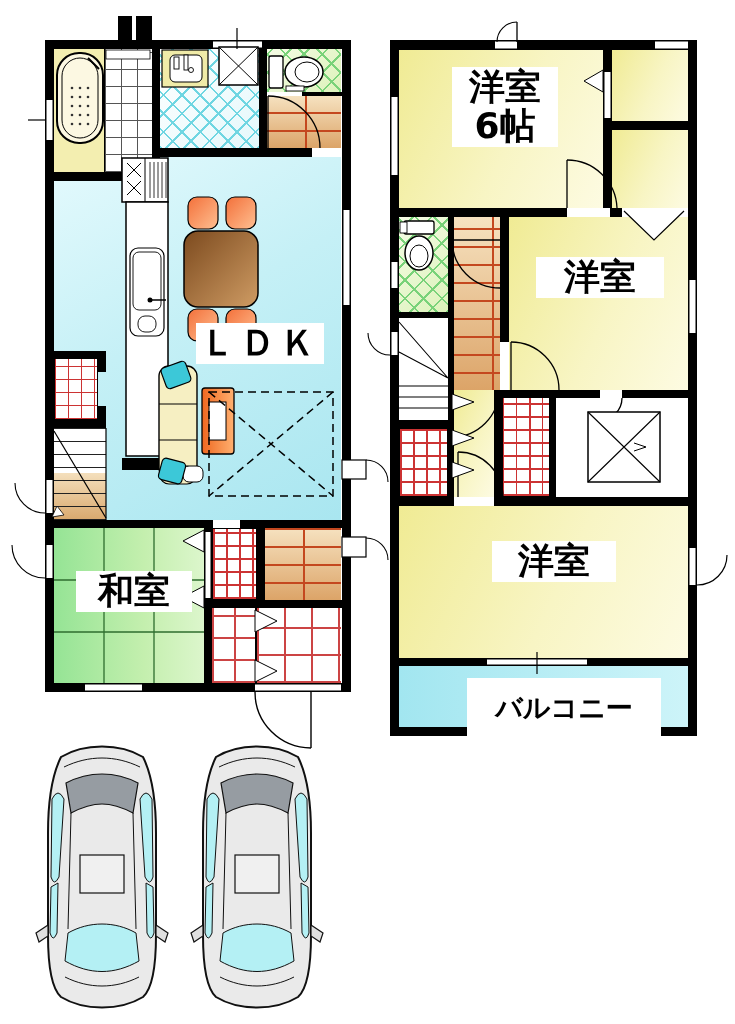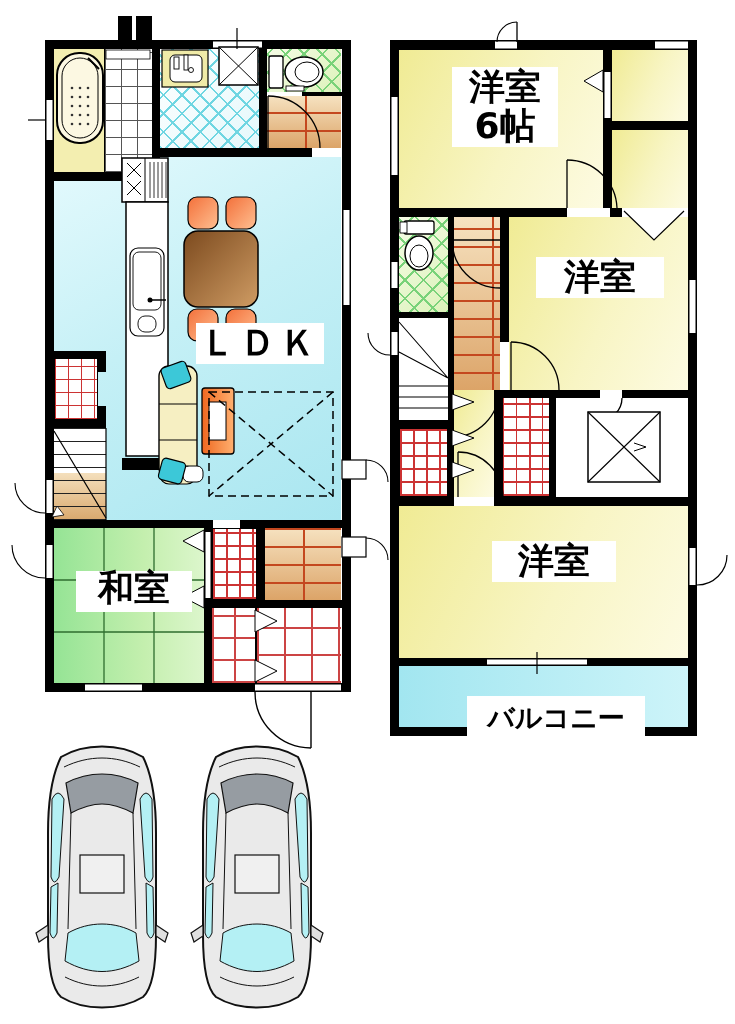--- a/index.html
+++ b/index.html
@@ -360,30 +360,30 @@
         <use href="#car"></use>
       </g>
     <g transform="translate(199,737)">
         <use href="#car"></use>
       </g>
   </svg>
 
   <div class="lbl f37" style="left:196px;top:311px;width:122px;margin-top:12px;">
     <div style="letter-spacing:4px;">ＬＤＫ</div>
   </div>
-  <div class="lbl f37" style="left:76px;top:571px;width:110px;font-family:Liberation Mono, monospace;">
+  <div class="lbl f37" style="left:76px;top:571px;width:110px;">
     <div>和室</div>
   </div>
   <div class="lbl f37" style="left:452px;top:67px;width:100px;">
     <div>洋室</div>
     <div>6帖</div>
   </div>
   <div class="lbl f37" style="left:536px;top:257px;width:122px;">
     <div>洋室</div>
   </div>
   <div class="lbl f37" style="left:492px;top:541px;width:118px;">
     <div>洋室</div>
   </div>
-  <div class="lbl f28" style="left:467px;top:696px;width:164px;padding:7px;">
+  <div class="lbl f28" style="left:467px;top:678px;width:164px;padding:15px;">
     <div>バルコニー</div>
   </div>
 
 </div>
 
 </body></html>

